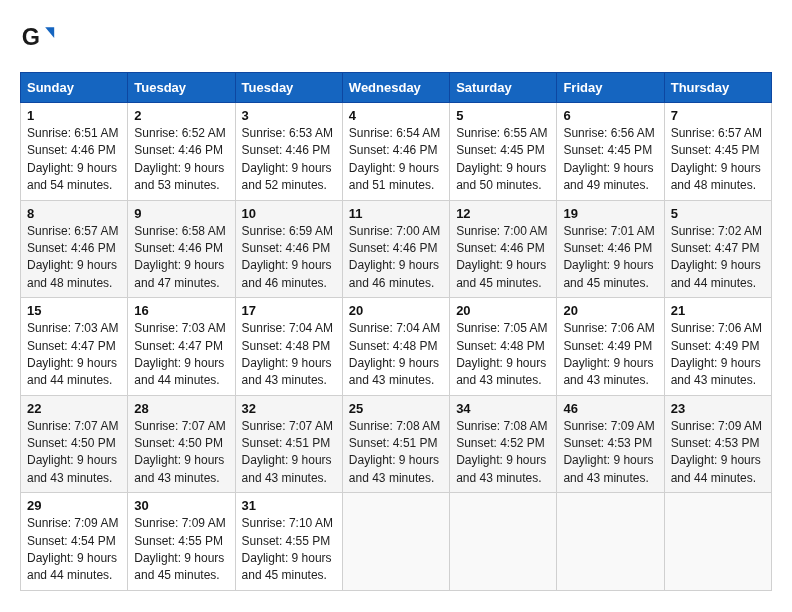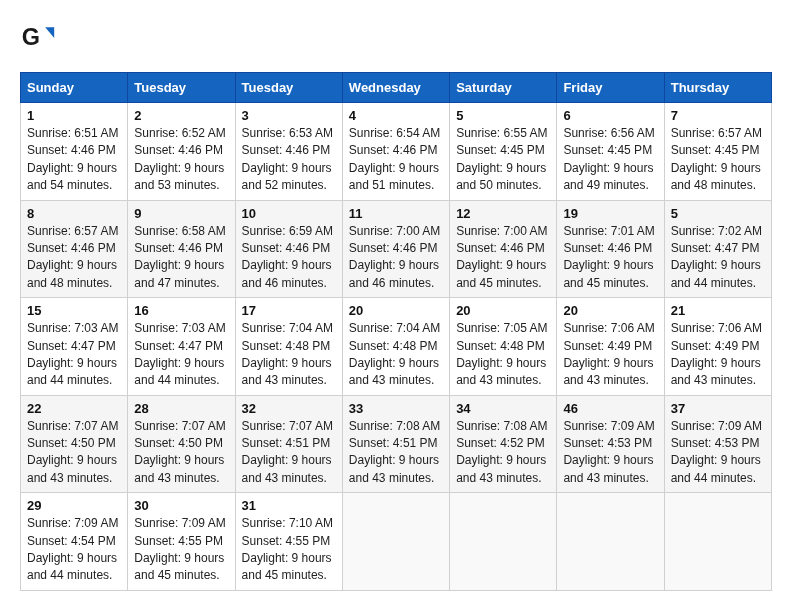--- a/index.html
+++ b/index.html
@@ -315,21 +315,21 @@
       </td>
         <td>
         <span class="day-num">32</span>
         <div class="day-info">
           Sunrise: 7:07 AM<br>
           Sunset: 4:51 PM<br>
           Daylight: 9 hours and 43 minutes.
         </div>
       </td>
         <td>
-        <span class="day-num">33</span>
+        <span class="day-num">25</span>
         <div class="day-info">
           Sunrise: 7:08 AM<br>
           Sunset: 4:51 PM<br>
           Daylight: 9 hours and 43 minutes.
         </div>
       </td>
         <td>
         <span class="day-num">34</span>
         <div class="day-info">
           Sunrise: 7:08 AM<br>
@@ -339,21 +339,21 @@
       </td>
         <td>
         <span class="day-num">46</span>
         <div class="day-info">
           Sunrise: 7:09 AM<br>
           Sunset: 4:53 PM<br>
           Daylight: 9 hours and 43 minutes.
         </div>
       </td>
         <td>
-        <span class="day-num">37</span>
+        <span class="day-num">23</span>
         <div class="day-info">
           Sunrise: 7:09 AM<br>
           Sunset: 4:53 PM<br>
           Daylight: 9 hours and 44 minutes.
         </div>
       </td>
       </tr>
       <tr>
         <td>
         <span class="day-num">29</span>

